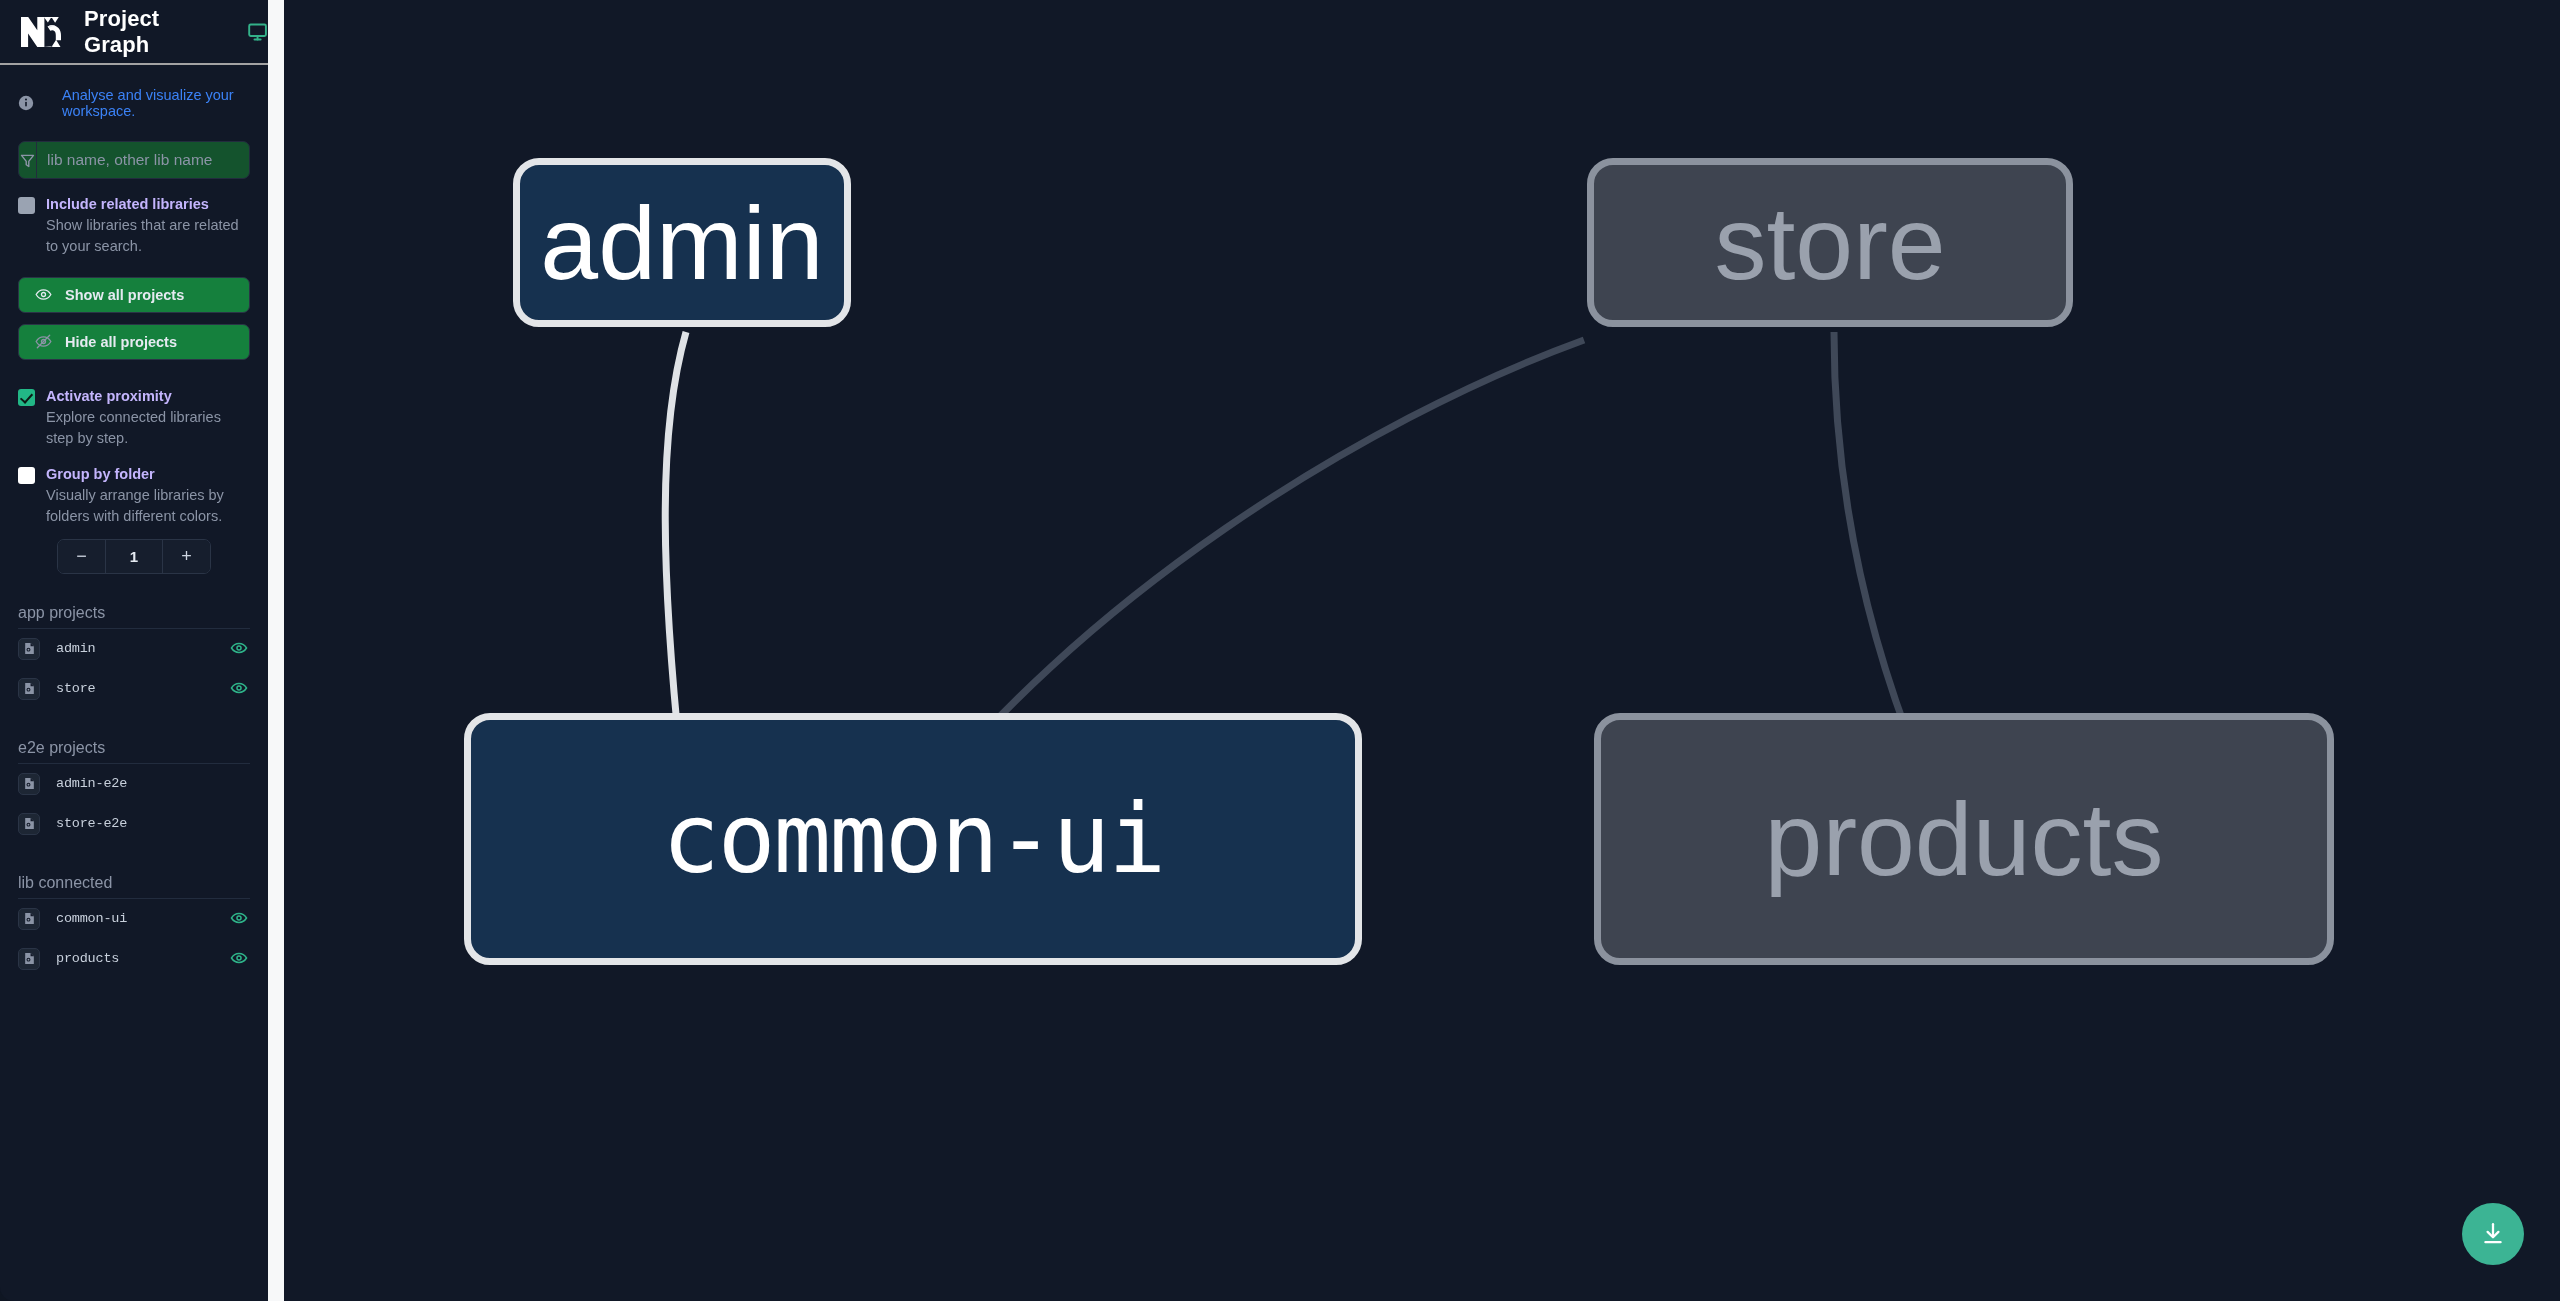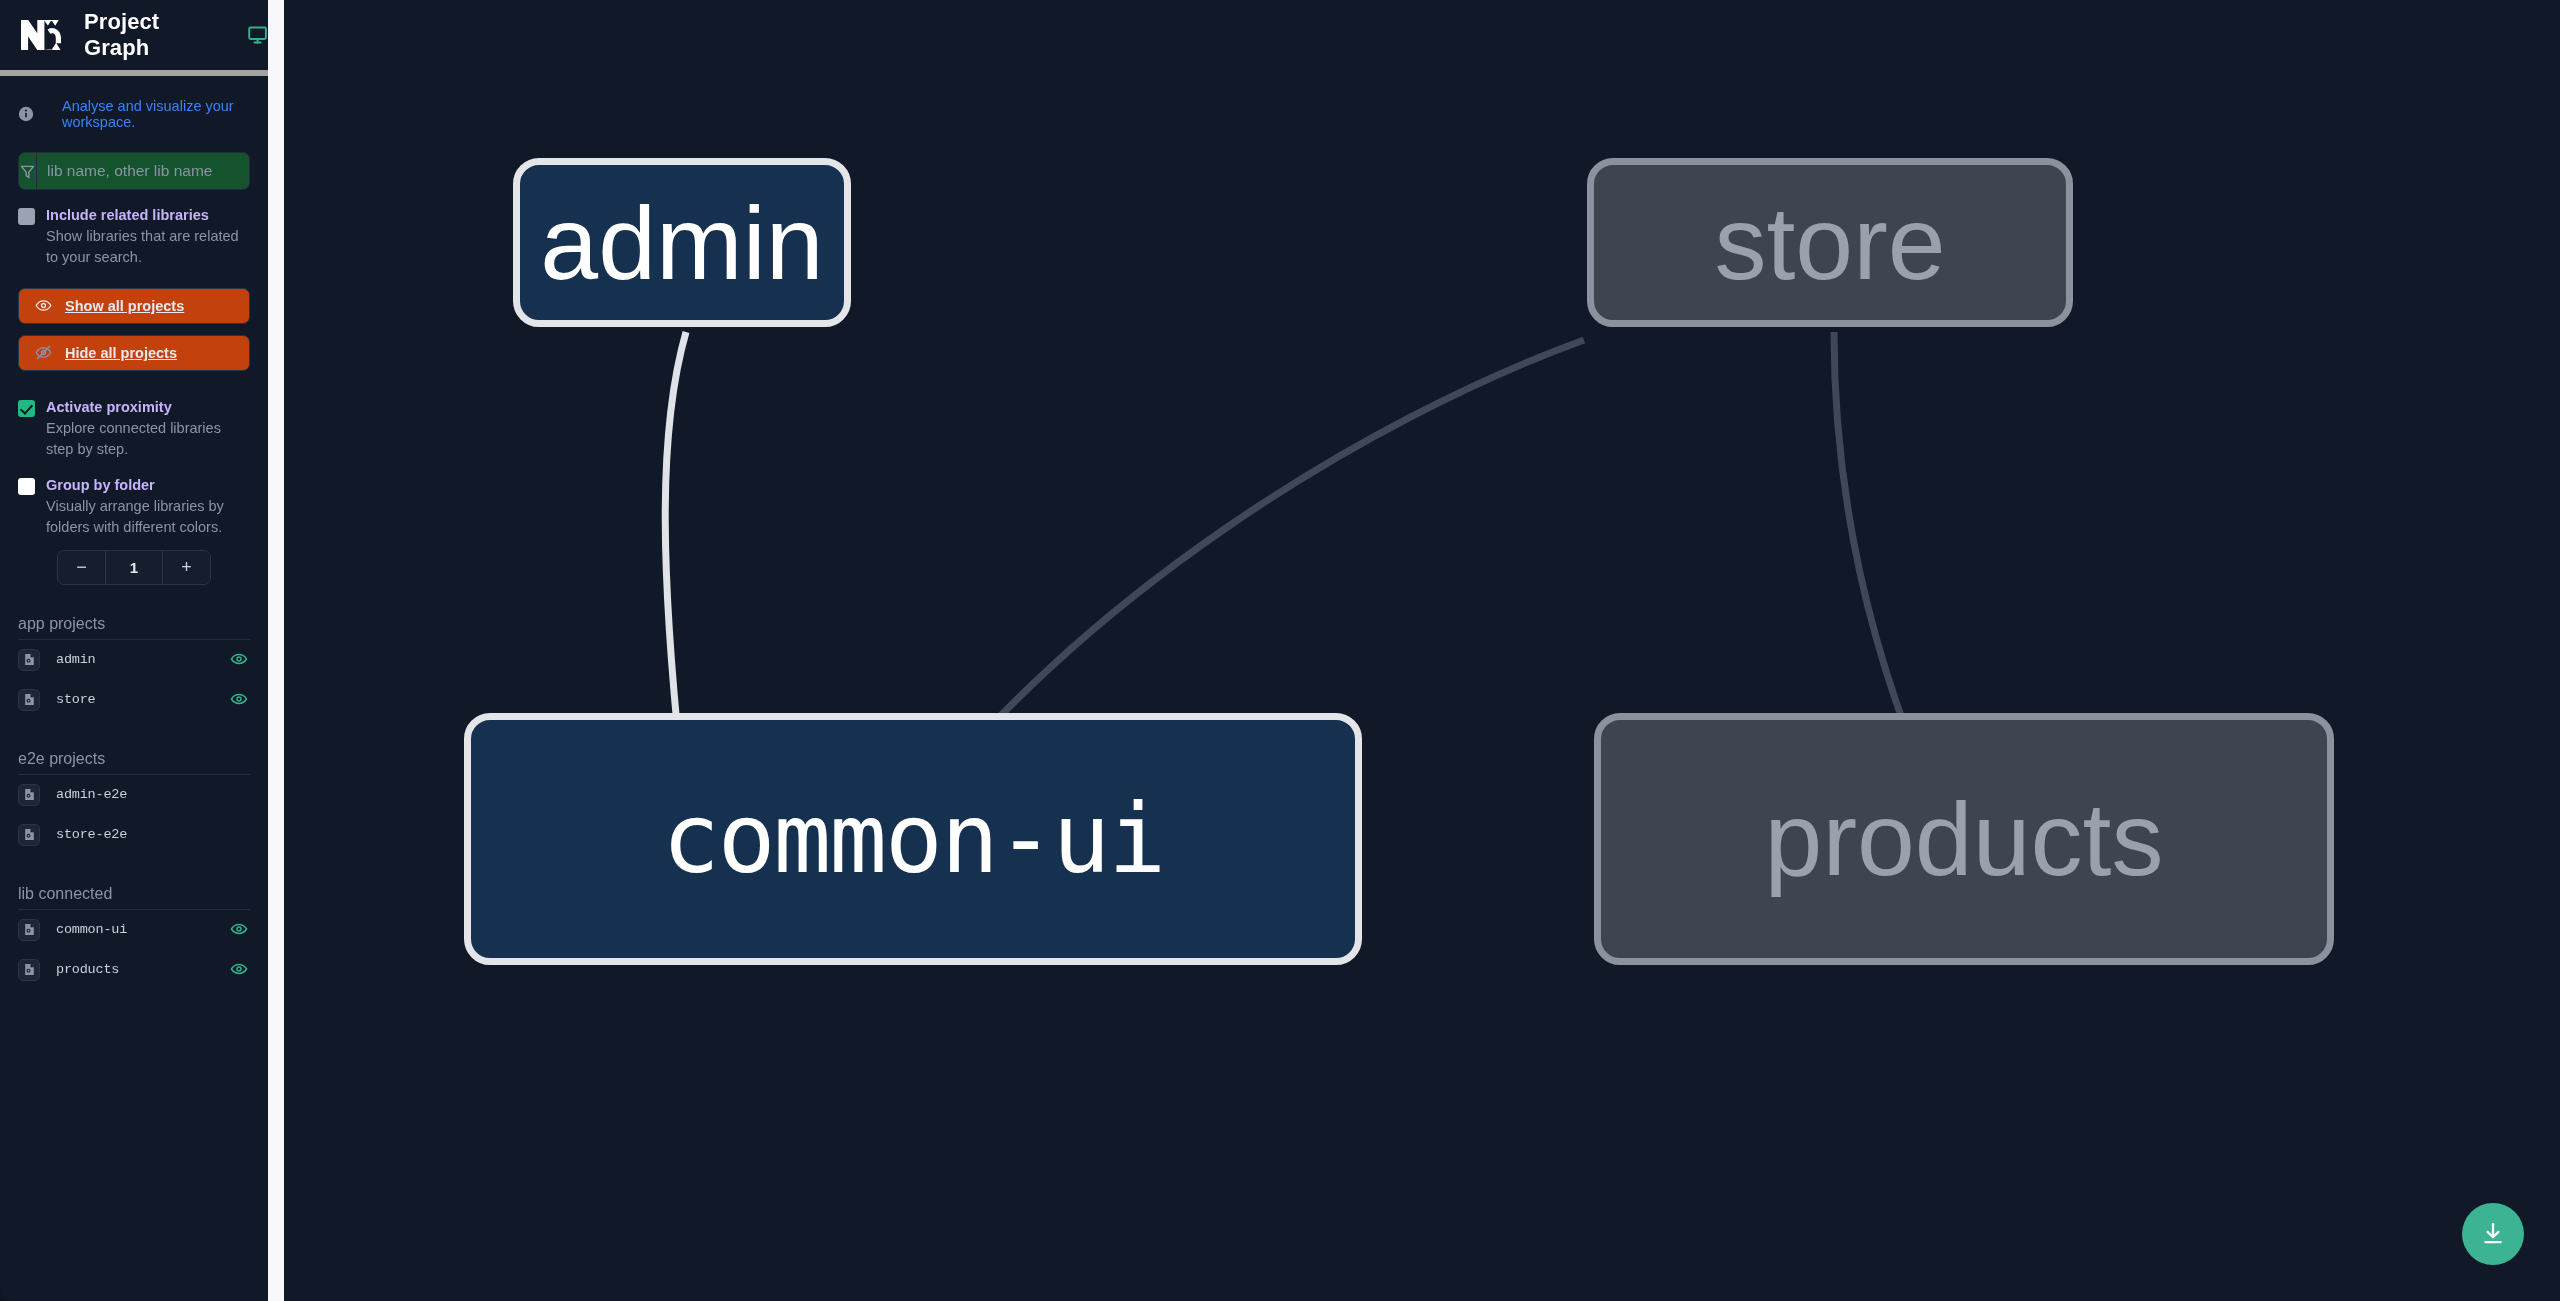--- a/index.html
+++ b/index.html
@@ -21,23 +21,23 @@
     overflow: hidden;
     z-index: 5;
   }
   #scrollbar-track {
     position: absolute; left: 268px; top: 0;
     width: 16px; height: 1301px;
     background: #f7f8f9;
     z-index: 6;
   }
   .sb-header {
-    height: 76px; display: flex; align-items: center;
+    height: 65px; display: flex; align-items: center;
     padding: 0 0 0 18px;
-    border-bottom: 6px solid #a3a3a3;
+    border-bottom: 2px solid #a3a3a3;
   }
   .logo { width: 44px; height: 38px; flex: 0 0 auto; }
   .sb-title {
     color: #ffffff; font-size: 22px; font-weight: 700;
     margin-left: 22px; letter-spacing: .1px;
   }
   .monitor-icon { margin-left: 22px; width: 22px; height: 22px; display:block; }
 
   .sb-subtitle {
     display: flex; align-items: center; gap: 28px;
@@ -76,25 +76,24 @@
     width: 5px; height: 10px; border: solid #0c1a15;
     border-width: 0 2.4px 2.4px 0; transform: rotate(42deg);
   }
   .opt-title { color: #c4b5fd; font-size: 14.5px; font-weight: 700; line-height: 1.3; }
   .opt-desc  { color: #8b94a6; font-size: 14.5px; line-height: 1.45; margin-top: 1px; }
 
   .btn-wrap { padding: 20px 18px 0 18px; }
   .sb-btn {
     display: flex; align-items: center; gap: 13px;
     width: 100%; height: 36px; padding: 0 16px;
-    background: #c2410c; border: 1px solid #2a3446; border-radius: 7px;
+    background: #15803d; border: 1px solid #2a3446; border-radius: 7px;
     color: #e5eaf1; font-size: 14.5px; font-weight: 700;
     cursor: pointer; margin-bottom: 11px;
     font-family: "Liberation Sans", sans-serif;
-    text-decoration: underline;
   }
   .sb-btn svg { flex: 0 0 auto; }
 
   .stepper-wrap { display: flex; justify-content: center; padding: 12px 18px 0 18px; }
   .stepper { display: flex; border: 1px solid #2a3446; border-radius: 7px; overflow: hidden; }
   .step-btn {
     width: 48px; height: 33px; background: #161e2d; border: 0;
     color: #cdd5e0; font-size: 18px; cursor: pointer; line-height: 1;
     font-family: "Liberation Sans", sans-serif;
   }

